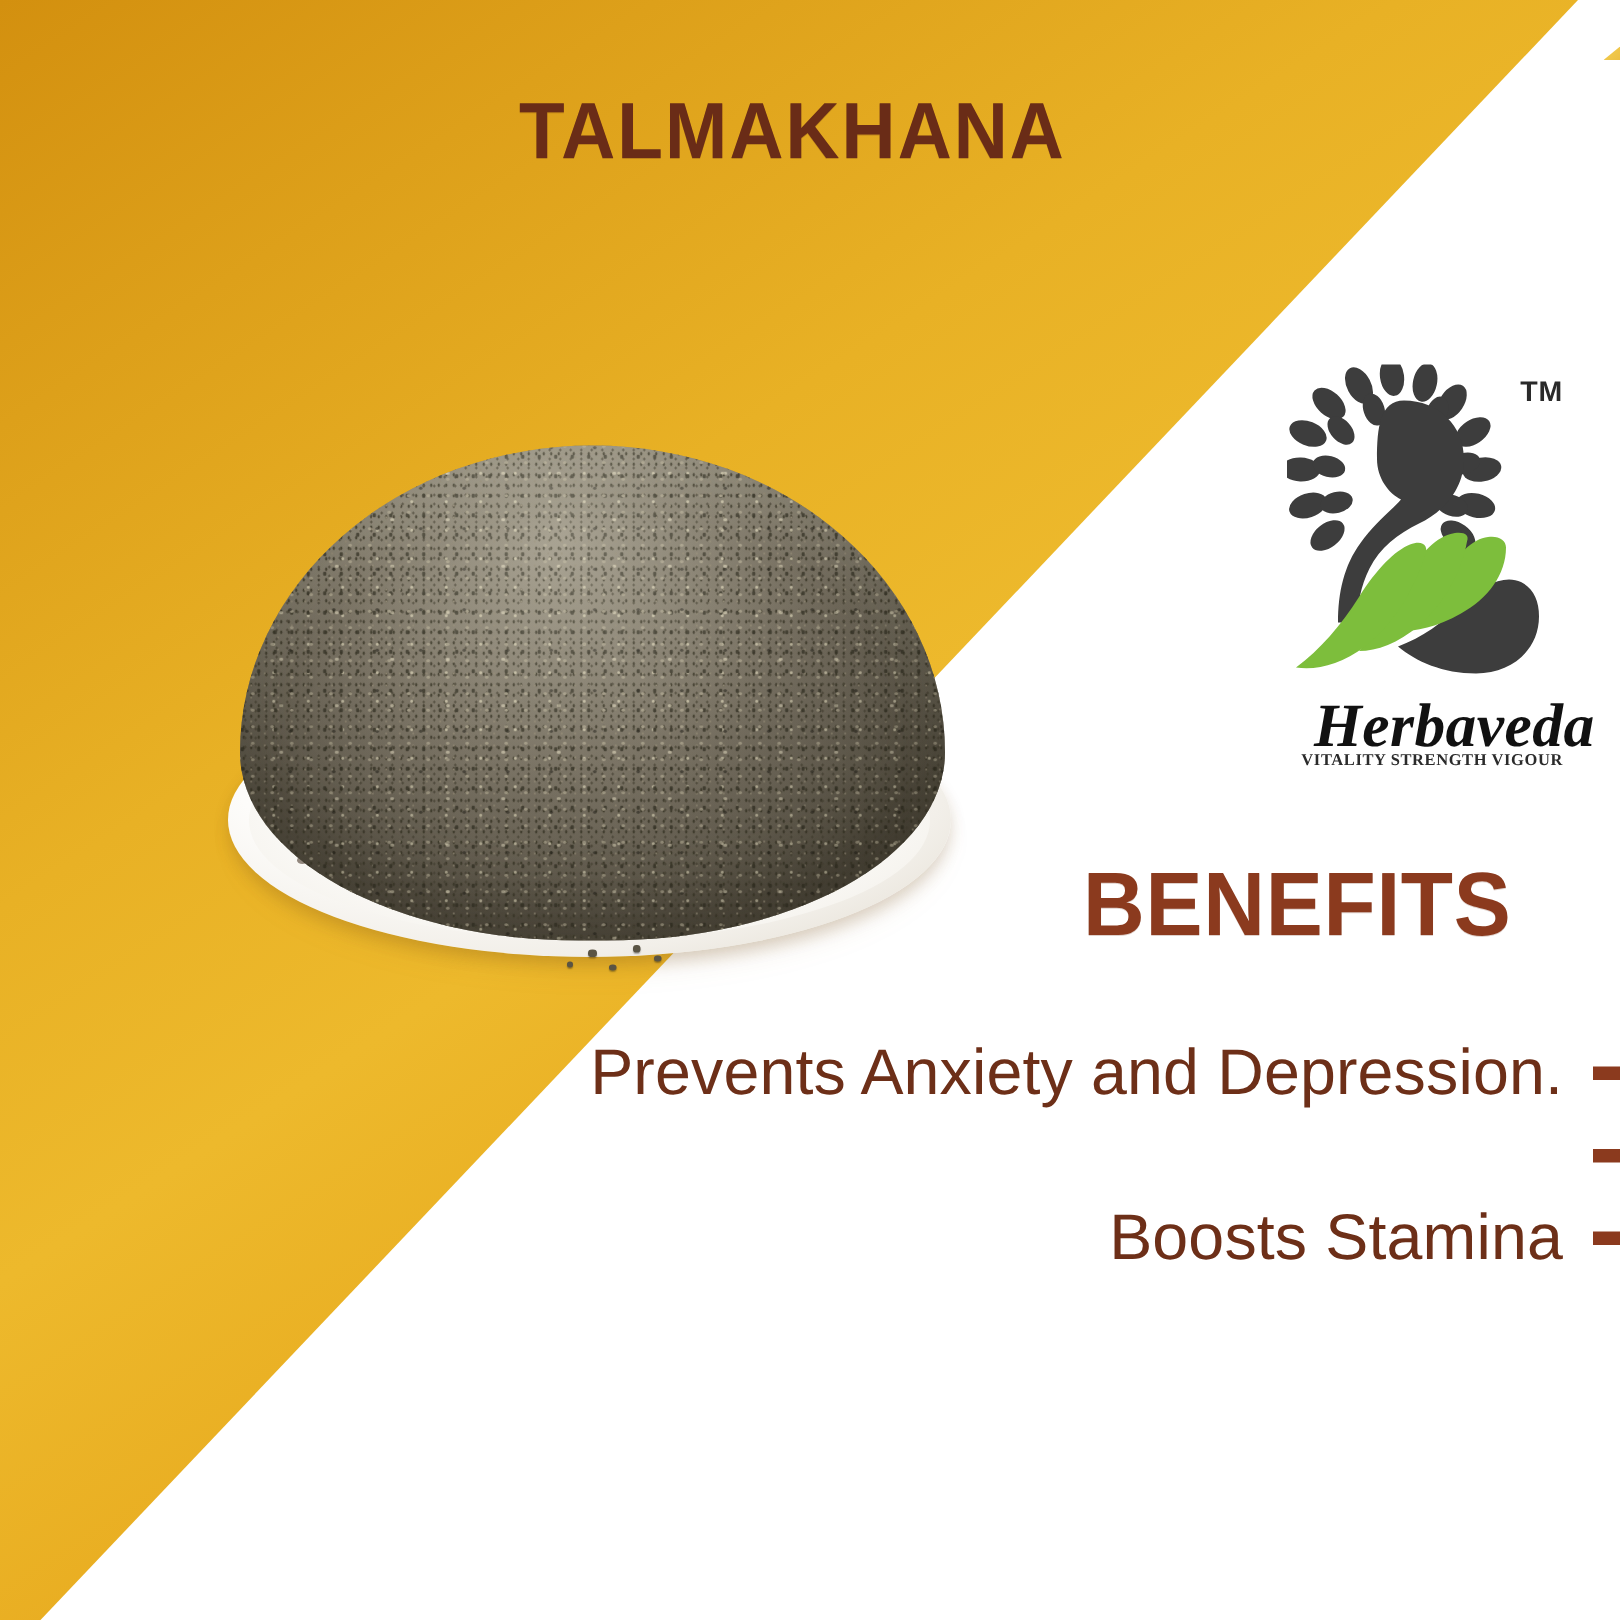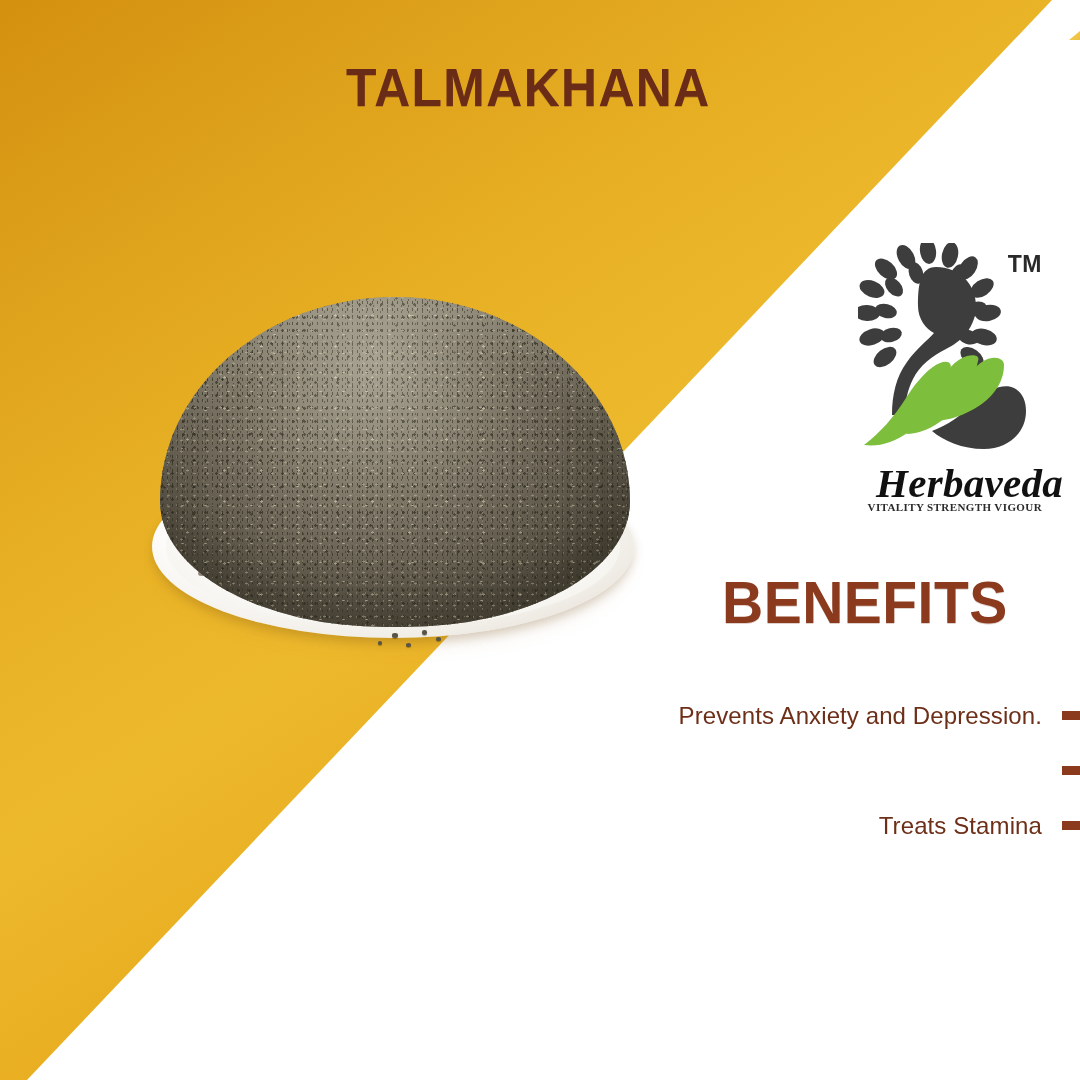--- a/index.html
+++ b/index.html
@@ -122,21 +122,21 @@
   .stray {
     position:absolute; width:6px; height:5px; border-radius:45%;
     background:#5a5444; box-shadow:0 1px 1px rgba(0,0,0,.3);
   }
 
   
   #logo { position:absolute; left:858px; top:243px; width:186px; height:292px; }
   #logo-mark { position:absolute; left:0; top:0; width:172px; height:220px; }
   #logo-tm {
     position:absolute; right:2px; top:8px;
-    font-size:23px; font-weight:700; color:#2a2a2a;
+    font-size:19px; font-weight:700; color:#2a2a2a;
     font-family:"Liberation Sans", sans-serif; letter-spacing:.5px;
   }
   #logo-word {
     position:absolute; left:18px; top:216px; width:182px;
     text-align:left;
     font-family:"Liberation Serif", serif;
     font-style:italic; font-weight:700;
     font-size:41px; color:#111111; letter-spacing:.3px;
   }
   #logo-tagline {
@@ -156,21 +156,21 @@
     text-shadow:0 1px 0 rgba(110,45,22,.22);
     white-space:nowrap;
   }
 
   #benefits-list { position:absolute; left:330px; top:688px; width:750px; }
   .benefit-row {
     display:flex; align-items:center; justify-content:flex-end;
     height:55px;
   }
   .benefit-text {
-    font-size:24px; color:#6d2f18; letter-spacing:.1px;
+    font-size:43px; color:#6d2f18; letter-spacing:.1px;
     white-space:nowrap; line-height:1;
   }
   .benefit-dash {
     width:52px; height:9px; margin-left:20px; margin-right:-34px;
     background:#8b3a1e; flex:none;
   }
 </style>
 </head>
 <body>
 
@@ -283,18 +283,18 @@
 
   <div id="benefits-list">
     <div class="benefit-row">
       <span class="benefit-text">Prevents Anxiety and Depression.</span>
       <span class="benefit-dash"></span>
     </div>
     <div class="benefit-row">
       <span class="benefit-dash"></span>
     </div>
     <div class="benefit-row">
-      <span class="benefit-text">Treats Stamina</span>
+      <span class="benefit-text">Boosts Stamina</span>
       <span class="benefit-dash"></span>
     </div>
   </div>
 
 </div>
 
 </body></html>

